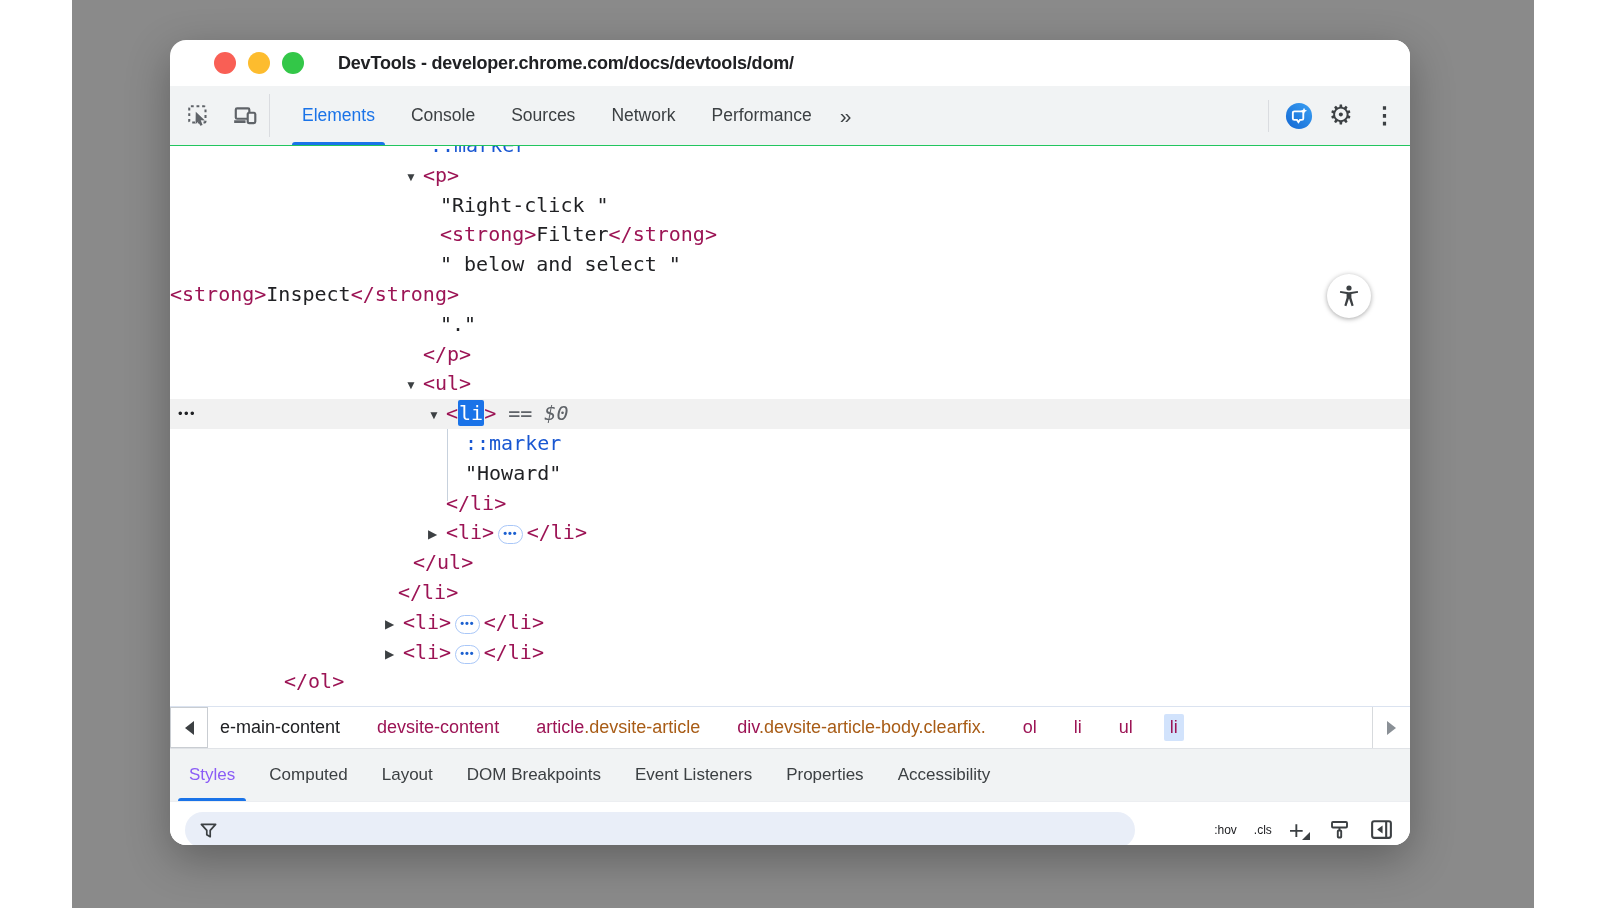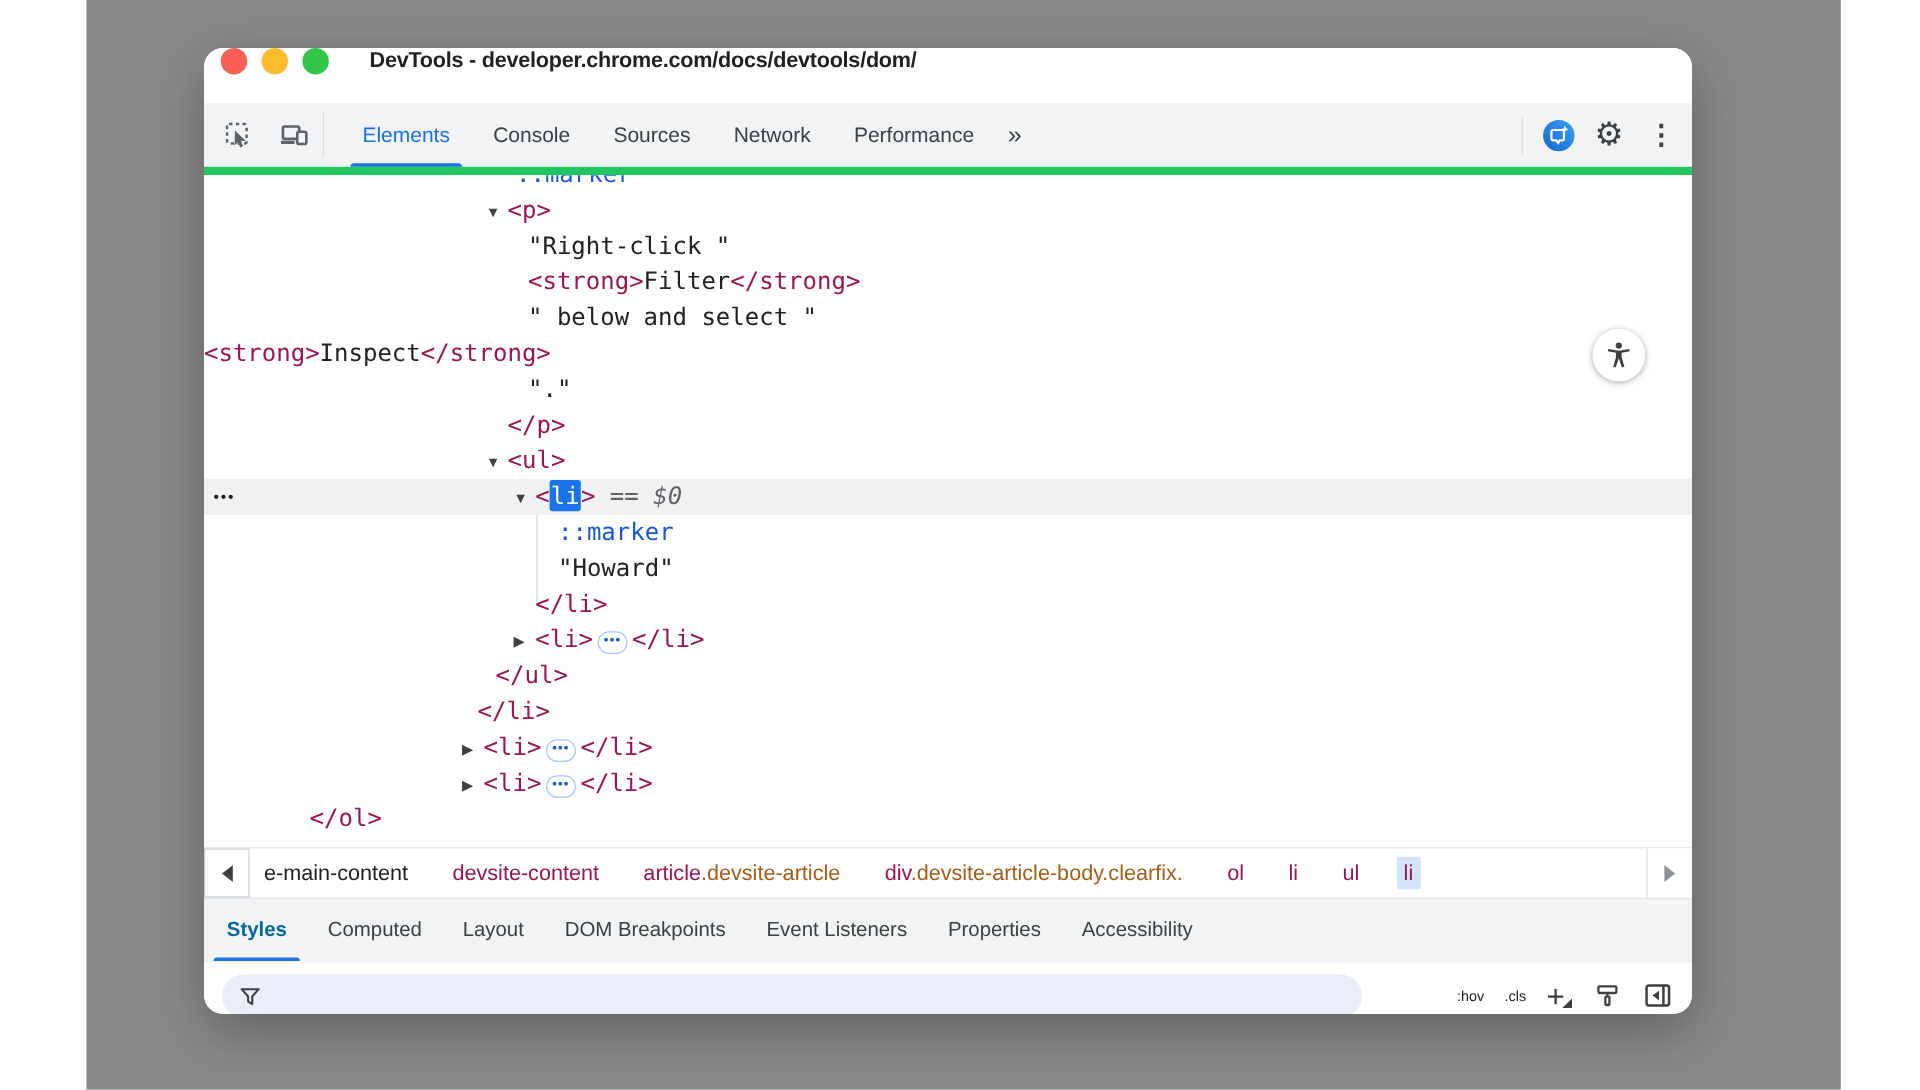--- a/index.html
+++ b/index.html
@@ -4,29 +4,29 @@
 <style>
   * { margin:0; padding:0; box-sizing:border-box; }
   html,body { width:1600px; height:908px; background:#ffffff; overflow:hidden;
               font-family:"Liberation Sans", sans-serif; }
   .backdrop { position:absolute; left:72px; top:0; width:1462px; height:908px; background:#8a8a8a; }
   .window { position:absolute; left:170px; top:40px; width:1240px; height:805px;
             background:#ffffff; border-radius:16px; overflow:hidden;
             box-shadow:0 14px 44px rgba(0,0,0,.30); }
 
   
-  .titlebar { height:46px; background:#ffffff; display:flex; padding-left:14px; }
+  .titlebar { height:46px; background:#ffffff; display:flex; align-items:center; padding-left:14px;margin-left:30px; }
   .light { width:22px; height:22px; border-radius:50%; margin-right:12px; }
   .light.red { background:#f95f55; }
   .light.yellow { background:#fdbc2e; }
   .light.green { background:#33c748; }
   .win-title { margin-left:22px; font-size:18px; font-weight:bold; color:#202124; letter-spacing:-.2px; }
 
   
-  .toolbar { height:60px; background:#f1f3f4; border-bottom:7px solid #22c55e;
+  .toolbar { height:60px; background:#f1f3f4; border-bottom:1px solid #22c55e;
              display:flex; align-items:stretch; position:relative; }
   .tb-icons { display:flex; align-items:center; padding:0 10px 0 15px; gap:18px; }
   .tb-btn { width:28px; height:28px; display:flex; align-items:center; justify-content:center; }
   .tb-divider { width:1px; background:#dadce0; margin:8px 0; }
   .ttabs { display:flex; align-items:stretch; margin-left:14px; }
   .ttab { padding:0 18px; display:flex; align-items:center; font-size:17.5px; color:#3c4043; position:relative; }
   .ttab.active { color:#1a73e8; }
   .ttab.active::after { content:""; position:absolute; left:8px; right:8px; bottom:0; height:3px;
                         background:#1a73e8; border-radius:3px 3px 0 0; }
   .more-tabs { display:flex; align-items:center; font-size:21px; color:#3c4043; padding:0 10px; letter-spacing:-2px; }
@@ -71,21 +71,21 @@
   .crumb { margin-right:25px; white-space:nowrap; padding:3px 6px; }
   .crumb.sel { background:#d2e3fc; border-radius:2px; }
   .c-plain { color:#202124; }
   .c-tag { color:#9c1455; }
   .c-cls { color:#a85c16; }
 
   
   .ptabs { height:53px; background:#f1f3f4; border-top:1px solid #e0e3e7; display:flex; align-items:stretch;
            padding-left:2px; }
   .ptab { padding:0 17px; display:flex; align-items:center; font-size:17px; color:#3c4043; position:relative; }
-  .ptab.active { color:#0369a1;font-weight:bold; }
+  .ptab.active { color:#8b5cf6; }
   .ptab.active::after { content:""; position:absolute; left:6px; right:6px; bottom:0; height:3px;
                         background:#1a73e8; border-radius:3px 3px 0 0; }
 
   
   .filterbar { height:56px; background:#ffffff; position:relative; border-top:1px solid #eceef1; }
   .filter-pill { position:absolute; left:15px; top:10px; width:950px; height:36px; border-radius:18px;
                  background:#e9eef8; display:flex; align-items:center; padding-left:14px; gap:11px; }
   .filter-input { background:transparent; border:none; outline:none; font-size:17px; color:#202124;
                   flex:1; font-family:"Liberation Sans", sans-serif; }
   .filter-input::placeholder { color:#3c4043; opacity:1; }
@@ -176,21 +176,21 @@
       <div class="trow" style="padding-left: 235px;"><span class="arr">▼</span><span class="tk-tag">&lt;ul&gt;</span></div>
       <div class="trow sel-row" style="padding-left: 258px;"><span class="gutter-dots">•••</span><span class="arr">▼</span><span class="tk-tag">&lt;</span><span class="tk-hl">li</span><span class="tk-tag">&gt;</span><span class="tk-eq"> == </span><span class="tk-dollar">$0</span></div>
       <div class="trow" style="padding-left: 295px;"><span class="tk-pseudo">::marker</span></div>
       <div class="trow" style="padding-left: 295px;"><span class="tk-text">"Howard"</span></div>
       <div class="trow" style="padding-left: 276px;"><span class="tk-tag">&lt;/li&gt;</span></div>
       <div class="trow" style="padding-left: 258px;"><span class="arr">▶</span><span class="tk-tag">&lt;li&gt;</span><span class="ellipsis-btn">•••</span><span class="tk-tag">&lt;/li&gt;</span></div>
       <div class="trow" style="padding-left: 243px;"><span class="tk-tag">&lt;/ul&gt;</span></div>
       <div class="trow" style="padding-left: 228px;"><span class="tk-tag">&lt;/li&gt;</span></div>
       <div class="trow" style="padding-left: 215px;"><span class="arr">▶</span><span class="tk-tag">&lt;li&gt;</span><span class="ellipsis-btn">•••</span><span class="tk-tag">&lt;/li&gt;</span></div>
       <div class="trow" style="padding-left: 215px;"><span class="arr">▶</span><span class="tk-tag">&lt;li&gt;</span><span class="ellipsis-btn">•••</span><span class="tk-tag">&lt;/li&gt;</span></div>
-      <div class="trow" style="padding-left: 88px;"><span class="tk-tag">&lt;/ol&gt;</span></div>
+      <div class="trow" style="padding-left: 114px;"><span class="tk-tag">&lt;/ol&gt;</span></div>
     </div>
 
   <div class="crumbbar">
     <div class="crumb-nav">
       <div class="tri-left"></div>
     </div>
     <div class="crumbs">
         <span class="crumb"><span class="c-plain">e-main-content</span></span>
         <span class="crumb"><span class="c-tag">devsite-content</span></span>
         <span class="crumb"><span class="c-tag">article</span><span class="c-cls">.devsite-article</span></span>

